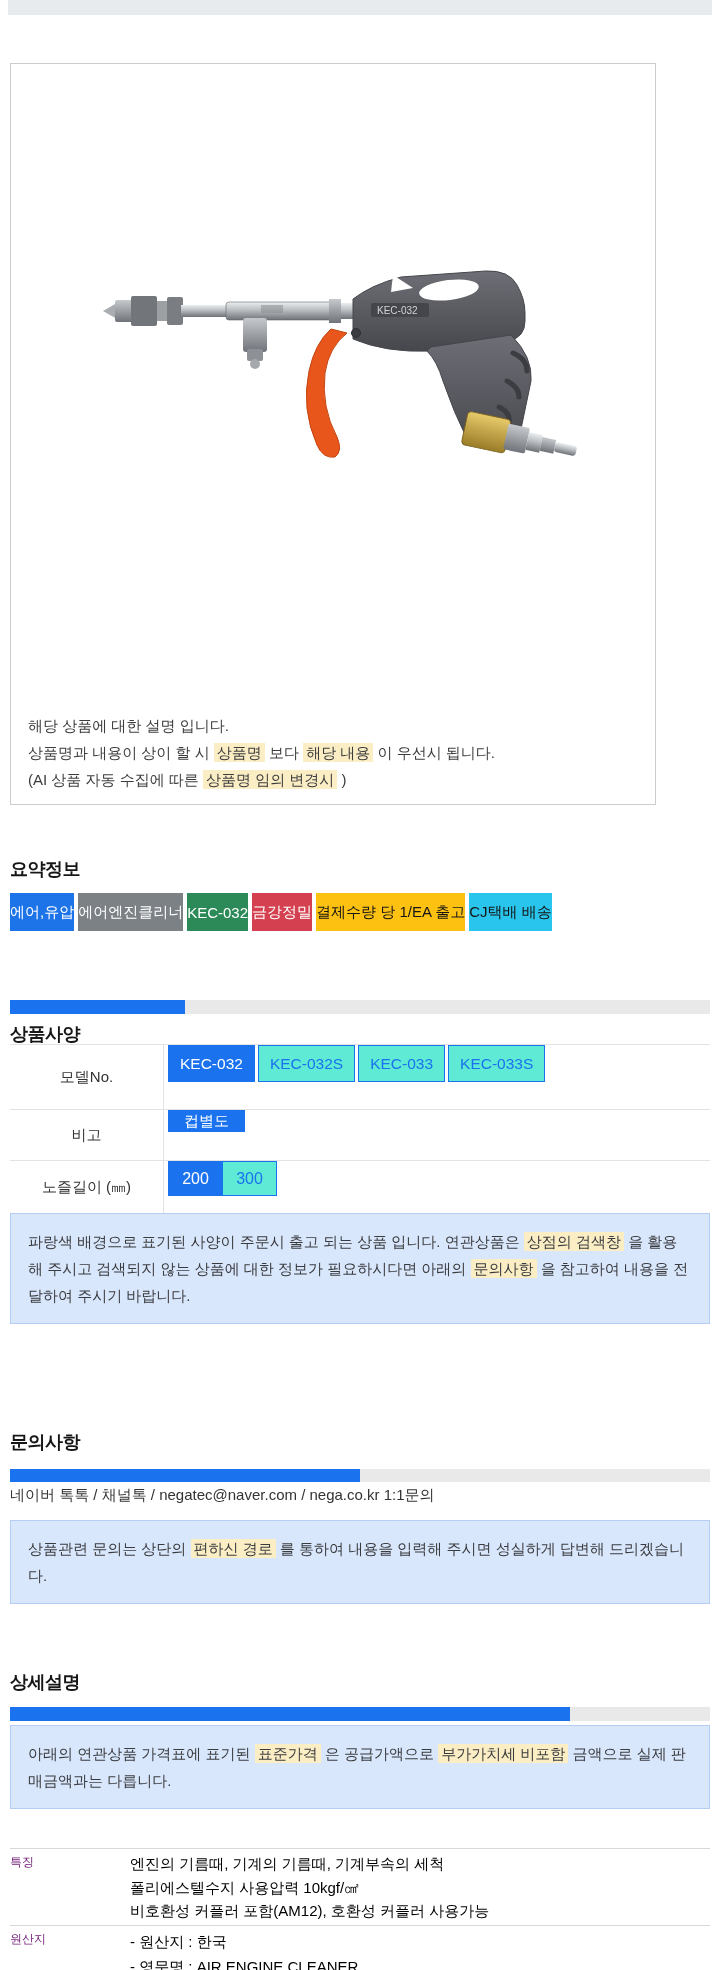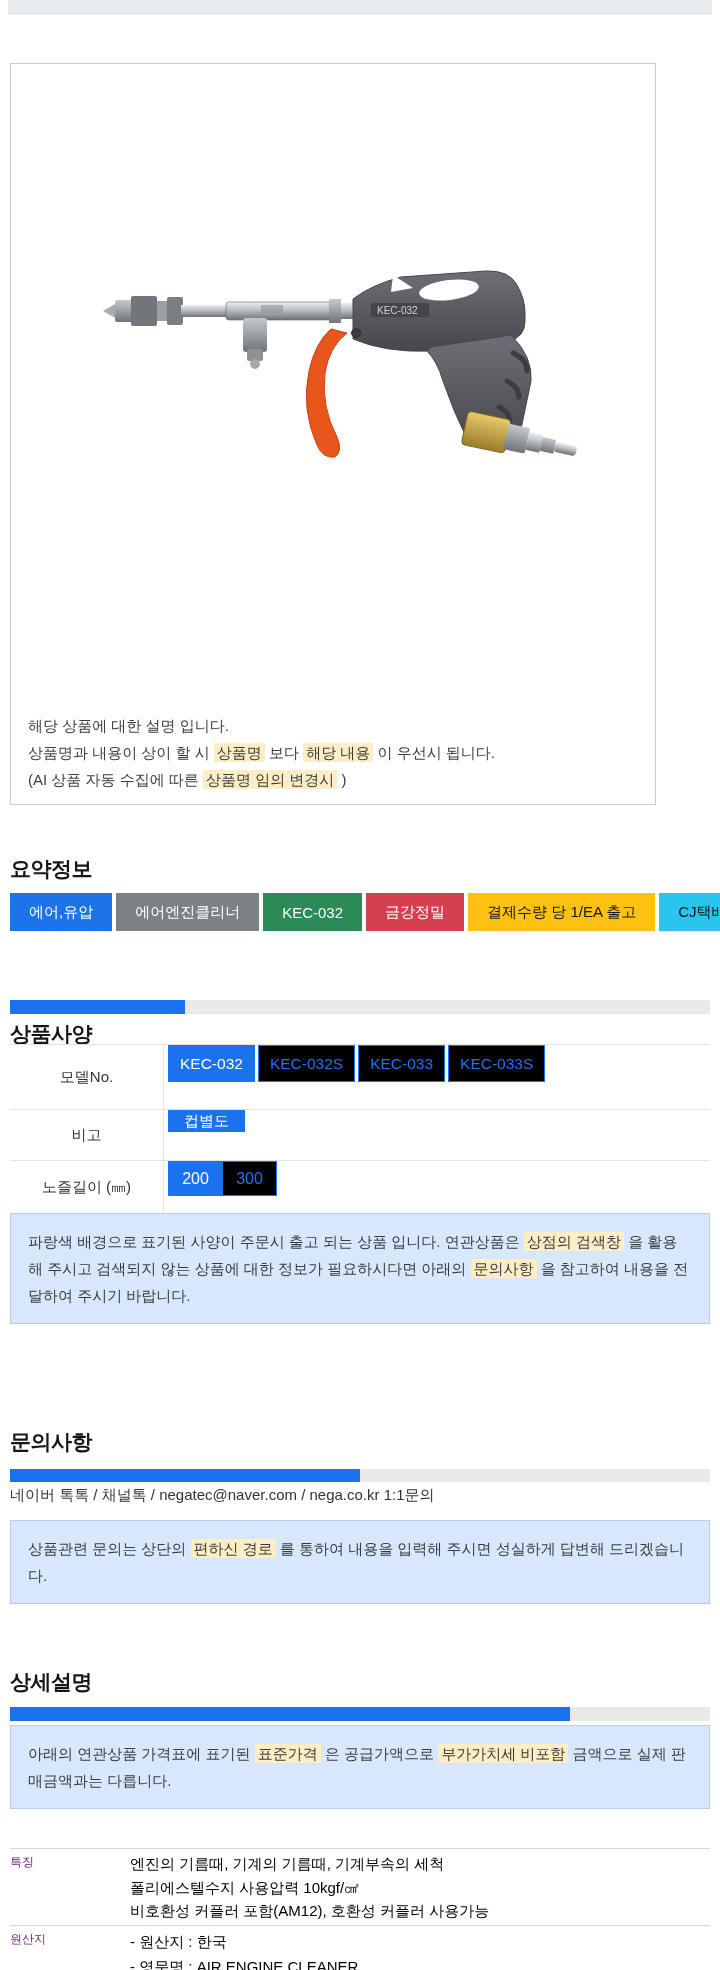--- a/index.html
+++ b/index.html
@@ -4,33 +4,33 @@
 <style>
   html,body{margin:0;padding:0;background:#fff;}
   .page{position:relative;width:720px;height:1970px;overflow:hidden;background:#fff;
         font-family:"Liberation Sans","DejaVu Sans",sans-serif;color:#333;}
   .topbar{position:absolute;left:8px;top:0;width:704px;height:15px;}
   .product-box{position:absolute;left:10px;top:63px;width:646px;height:742px;
                border:1px solid #cccccc;box-sizing:border-box;background:#fff;}
   .gun{position:absolute;left:90px;top:197px;width:485px;height:215px;}
   .desc{position:absolute;left:17px;top:648px;font-size:15px;line-height:27px;color:#3c3c3e;}
   .hl{background:var(--hl);padding:1px 3px;}
-  h2.sec{position:absolute;left:10px;margin:0;font-size:21px;line-height:30px;
+  h2.sec{position:absolute;left:10px;margin:0;font-size:18px;line-height:30px;
          font-weight:700;color:#161616;letter-spacing:-0.5px;}
   .bar{position:absolute;left:10px;width:700px;background:var(--track);}
   .bar>i{display:block;height:100%;background:var(--accent);}
   .badges{position:absolute;left:10px;top:893px;display:flex;gap:4px;}
-  .badge{height:38px;display:flex;align-items:center;padding:0 19px;font-size:15px;white-space:nowrap;}
+  .badge{height:38px;display:flex;align-items:center;padding:0 0;font-size:15px;white-space:nowrap;}
   .spec-table{position:absolute;left:10px;top:1044px;width:700px;border-top:1px solid #e3e3e3;}
   .srow{display:flex;border-bottom:1px solid #e3e3e3;align-items:flex-start;}
   .srow:nth-child(1){height:64px;} .srow:nth-child(2){height:50px;} .srow:nth-child(3){height:53px;}
   .slabel{width:153px;align-self:stretch;display:flex;align-items:center;justify-content:center;
           font-size:15px;color:#333;border-right:1px solid #e3e3e3;}
   .sval{flex:1;display:flex;align-items:center;padding-left:4px;}
-  .opt{font-family:inherit;background:#000000;border:1px solid var(--accent);color:var(--accent);
+  .opt{font-family:inherit;background:#5eead4;border:1px solid var(--accent);color:var(--accent);
        box-sizing:border-box;display:flex;align-items:center;justify-content:center;cursor:pointer;}
   .opt.active{background:var(--accent);color:#fff;}
   .srow:nth-child(1) .opt{height:37px;font-size:15.5px;padding:0 11px;margin-right:3px;}
   .srow:nth-child(2) .opt{height:22px;font-size:15px;padding:0 15px;}
   .srow:nth-child(3) .opt{height:35px;width:55px;font-size:16px;margin-right:-1px;}
   .note{position:absolute;left:10px;width:700px;box-sizing:border-box;background:var(--noteBg);
         border:1px solid var(--noteBd);padding:14px 17px;font-size:15px;line-height:27px;color:#3a3b3e;}
   .contact{position:absolute;left:10px;top:1486px;font-size:15px;color:#333;}
   .dtable{position:absolute;left:10px;top:1848px;width:700px;}
   .drow{display:flex;border-top:1px solid #d9d9d9;padding:3px 0 2px 0;}

